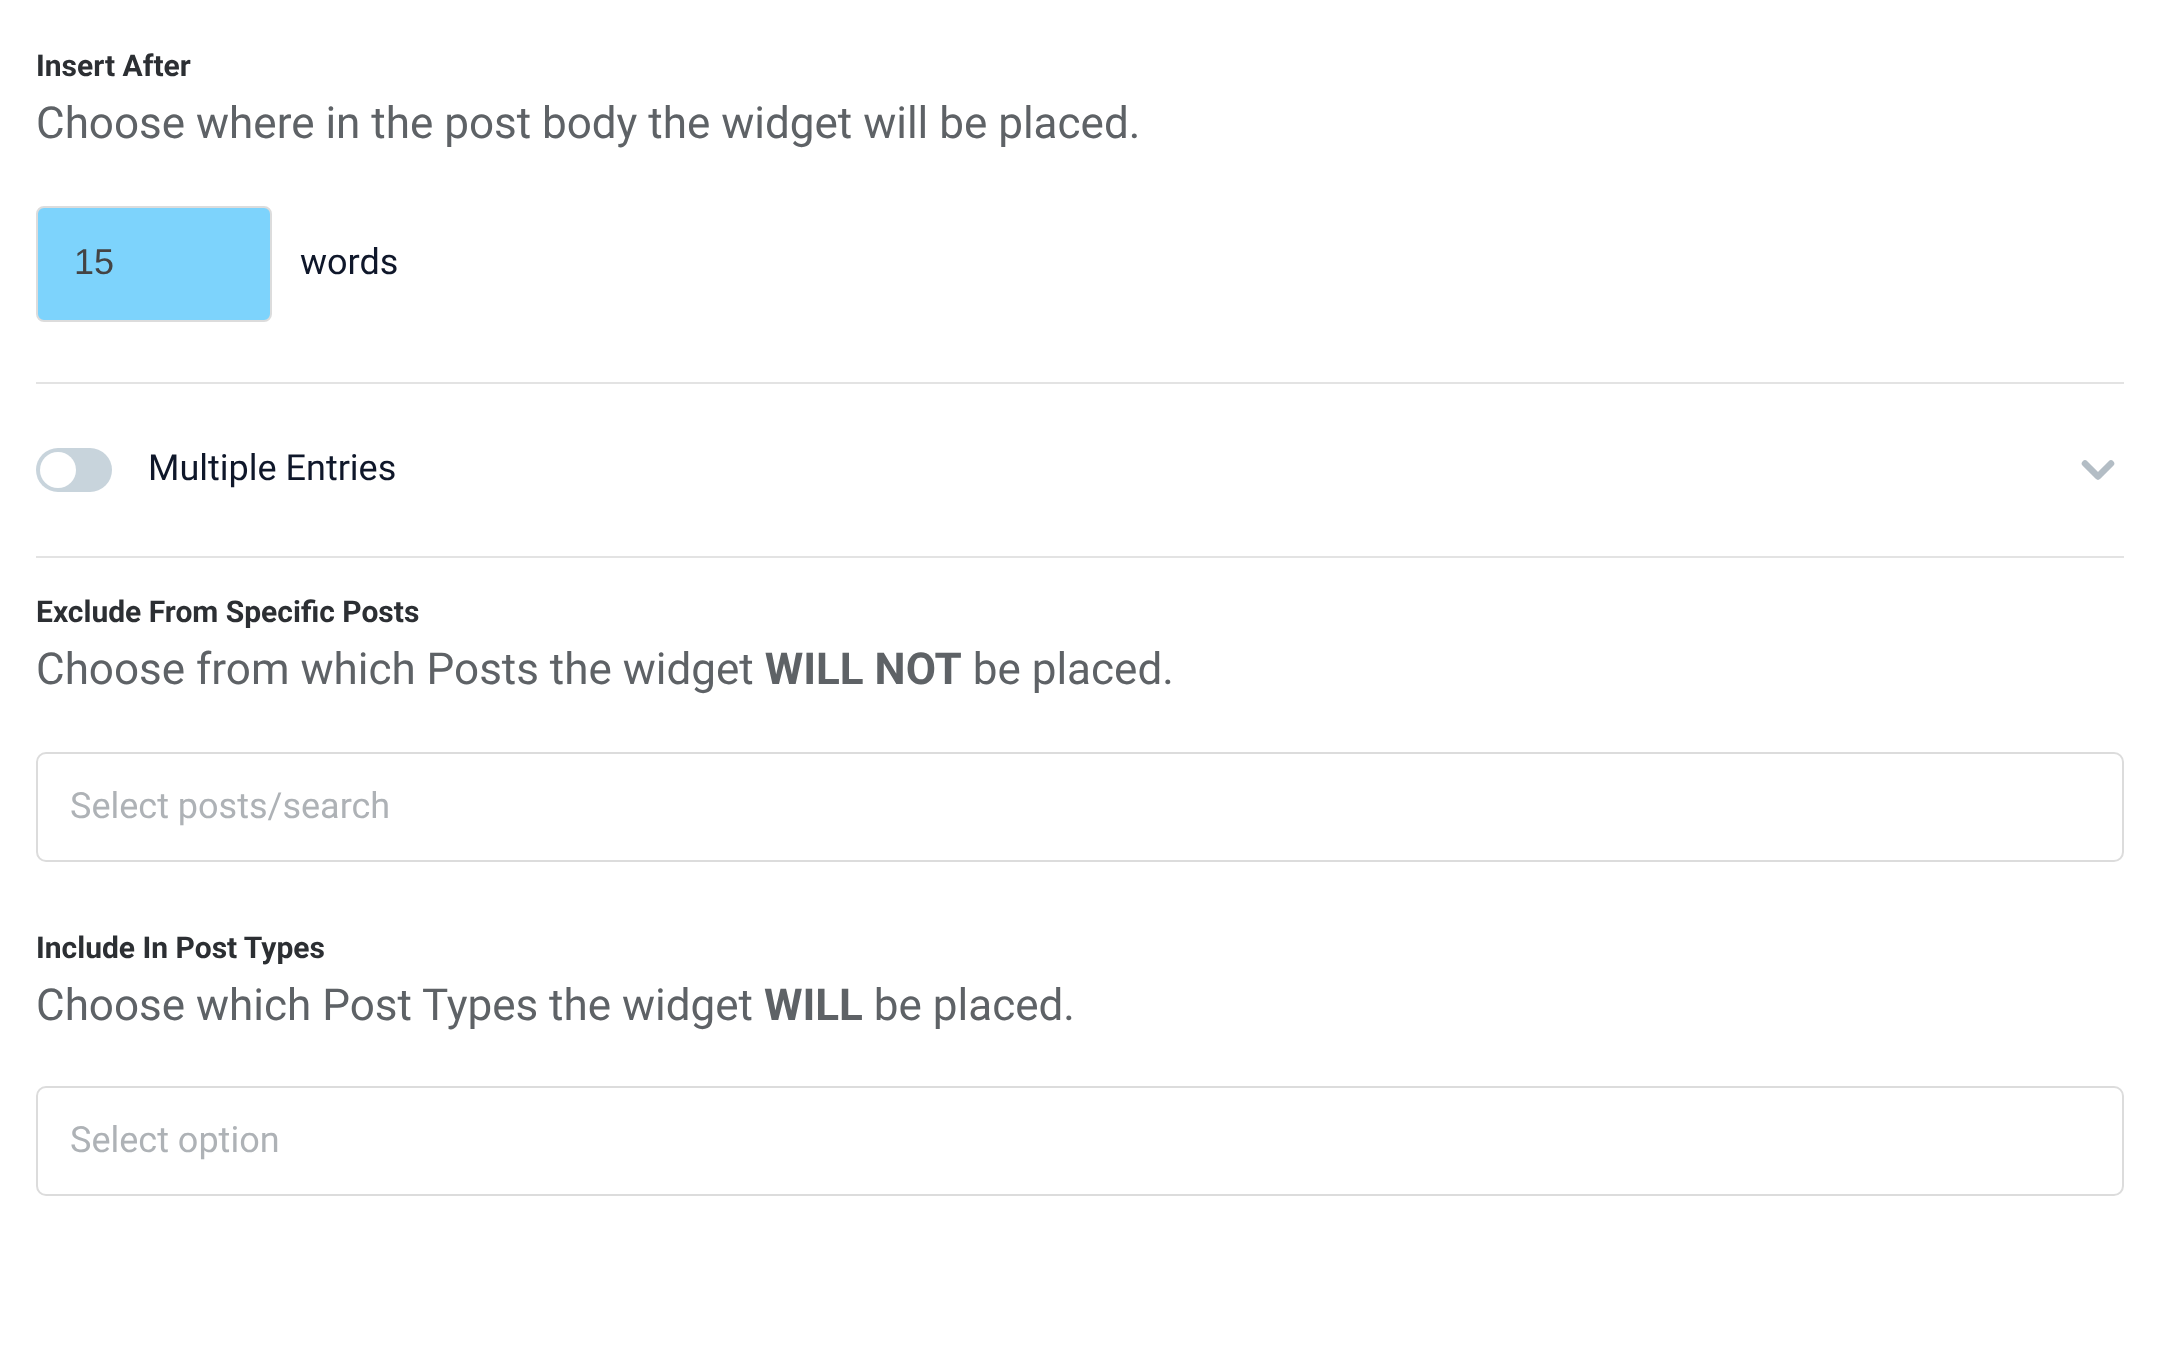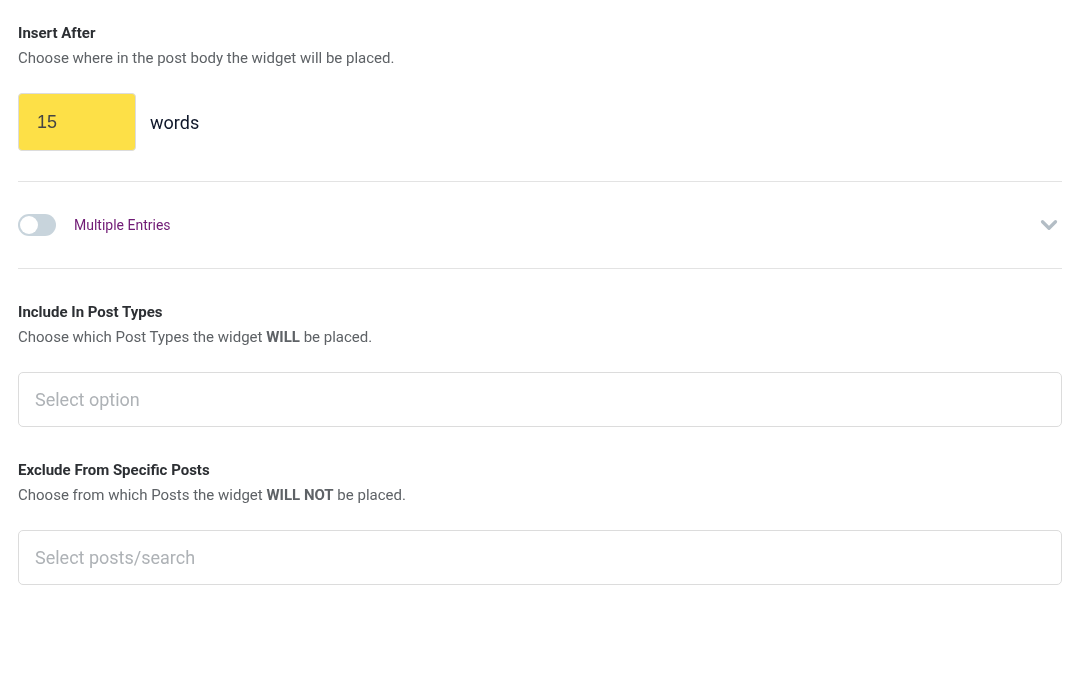--- a/index.html
+++ b/index.html
@@ -15,21 +15,21 @@
   .container {
     padding: 24px 18px 0 18px;
   }
   .section-title {
     font-weight: 700;
     font-size: 15px;
     color: #2c2f33;
     margin: 0 0 6px 0;
   }
   .section-desc {
-    font-size: 15px;
+    font-size: 22px;
     color: #5e6266;
     margin: 0 0 24px 0;
     line-height: 1.4;
   }
   .section-desc strong {
     font-weight: 700;
   }
   .insert-row {
     display: flex;
     align-items: center;
@@ -38,21 +38,21 @@
   }
   .num-input {
     width: 118px;
     height: 58px;
     border: 1px solid #dcdcdc;
     border-radius: 4px;
     font-size: 18px;
     color: #444;
     padding: 0 18px;
     outline: none;
-    background: #fde047;
+    background: #7dd3fc;
     text-align: left;
   }
   .unit-label {
     font-size: 18px;
     color: #0f172a;
   }
   .divider {
     border: none;
     border-top: 1px solid #e3e3e3;
     margin: 0;
@@ -75,22 +75,22 @@
   .toggle-knob {
     position: absolute;
     top: 2px;
     left: 2px;
     width: 18px;
     height: 18px;
     background: #fff;
     border-radius: 50%;
   }
   .toggle-label {
-    font-size: 14px;
-    color: #701a75;
+    font-size: 18px;
+    color: #0f172a;
     flex: 1;
   }
   .chevron {
     color: #b3bdc5;
     flex-shrink: 0;
     cursor: pointer;
   }
   .chevron svg {
     display: block;
   }
@@ -129,29 +129,29 @@
     <div class="toggle-label">Multiple Entries</div>
     <div class="chevron">
       <svg width="26" height="26" viewBox="0 0 24 24" fill="none" stroke="currentColor" stroke-width="3" stroke-linecap="round" stroke-linejoin="round">
         <polyline points="6 9 12 15 18 9"></polyline>
       </svg>
     </div>
   </div>
 
   <hr class="divider">
 
+  <div class="block" style="margin-top:18px;">
+    <h3 class="section-title">Exclude From Specific Posts</h3>
+    <p class="section-desc">
+      <span>Choose from which Posts the widget </span><strong>WILL NOT</strong><span> be placed.</span>
+    </p>
+    <div class="select-box" style="margin-bottom:0;">Select posts/search</div>
+  </div>
+
   <div class="block">
     <h3 class="section-title">Include In Post Types</h3>
     <p class="section-desc">
       <span>Choose which Post Types the widget </span><strong>WILL</strong><span> be placed.</span>
     </p>
     <div class="select-box">Select option</div>
   </div>
 
-  <div class="block" style="margin-top:18px;">
-    <h3 class="section-title">Exclude From Specific Posts</h3>
-    <p class="section-desc">
-      <span>Choose from which Posts the widget </span><strong>WILL NOT</strong><span> be placed.</span>
-    </p>
-    <div class="select-box" style="margin-bottom:0;">Select posts/search</div>
-  </div>
-
 </div>
 
 </body></html>

